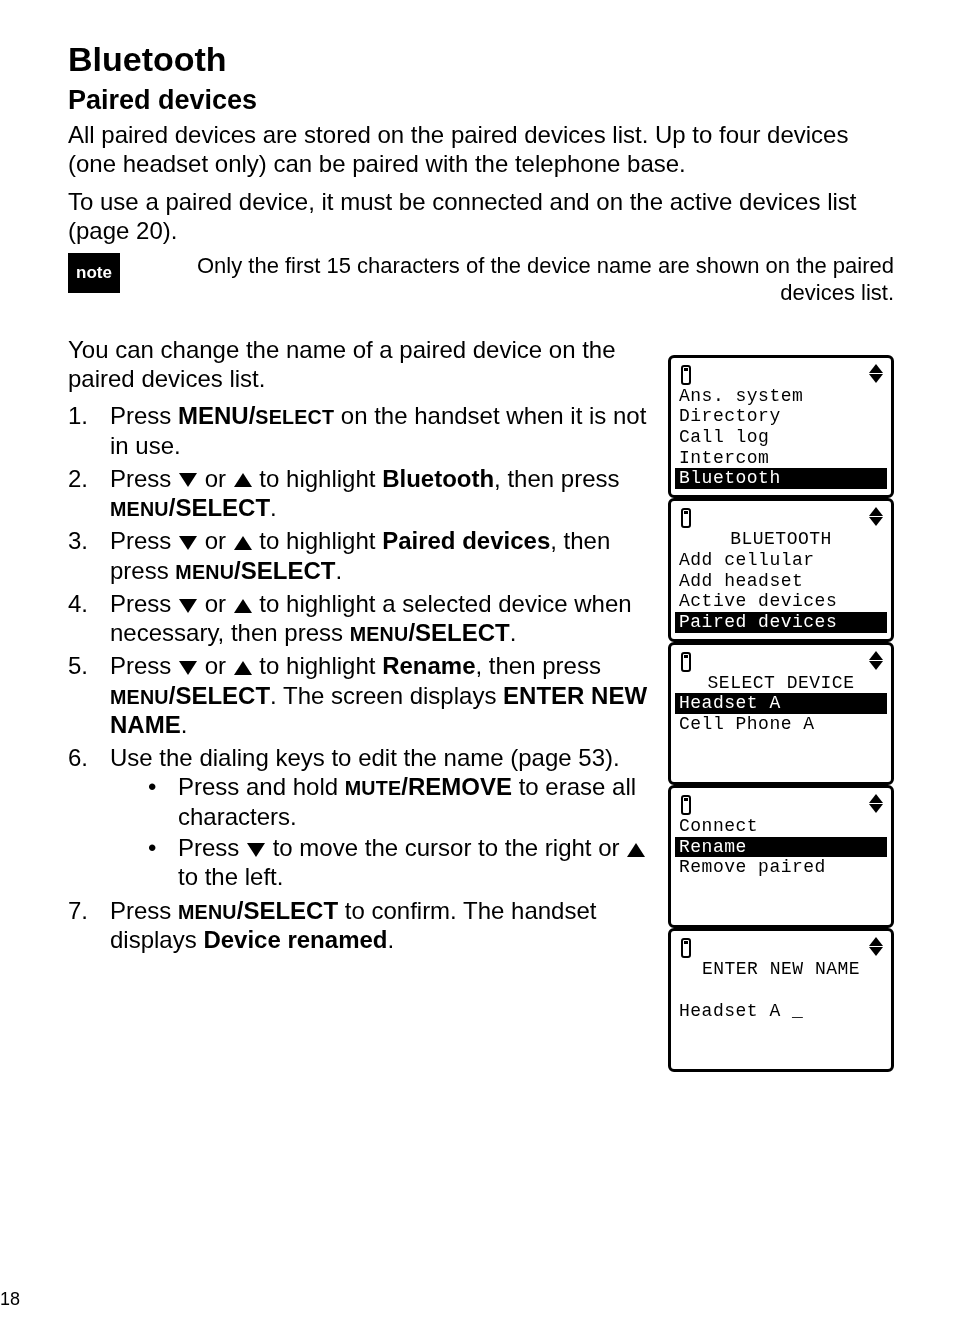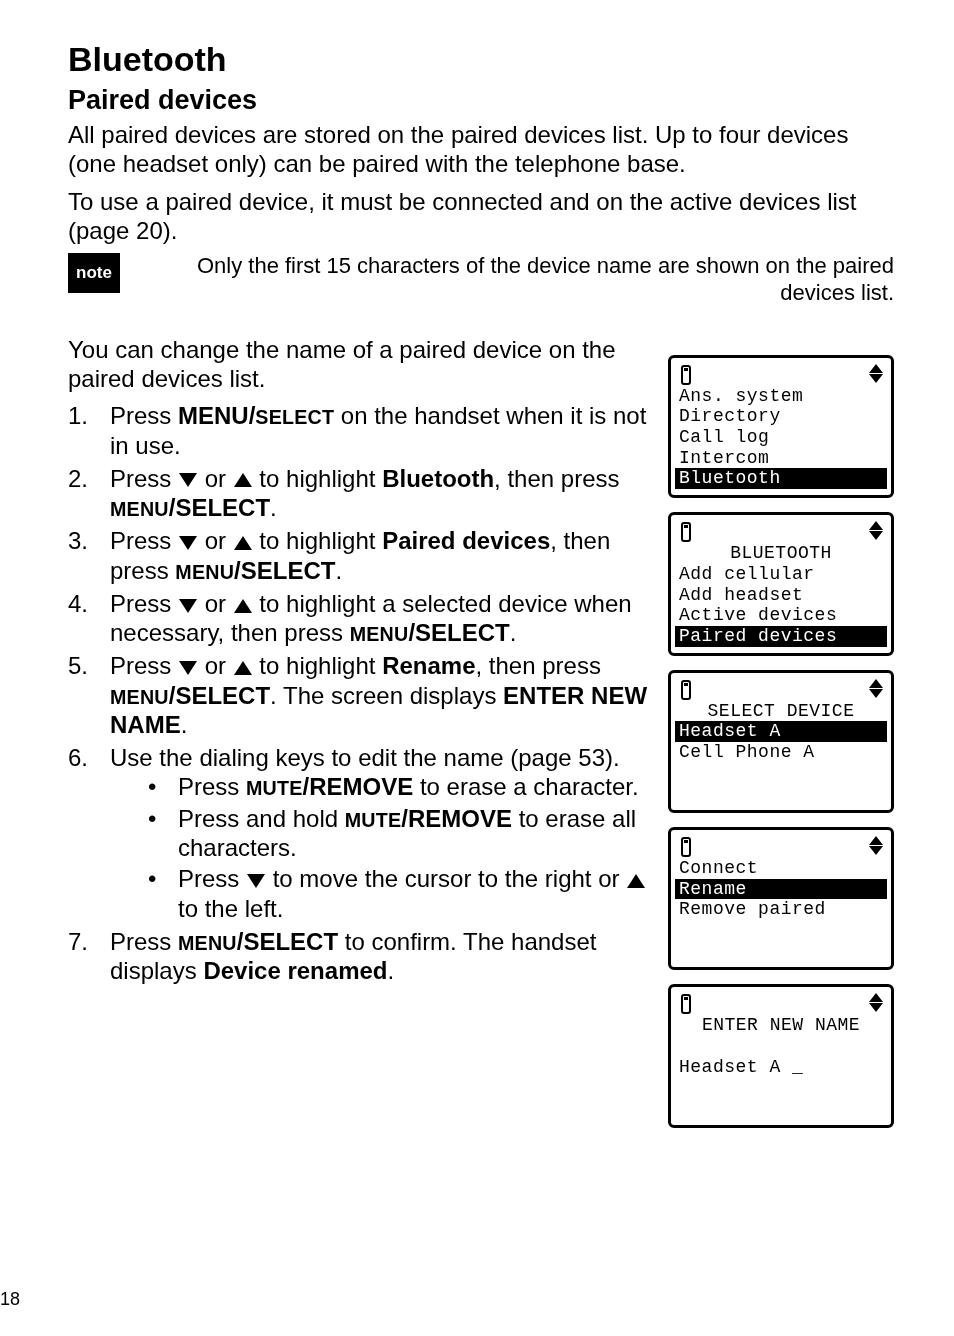--- a/index.html
+++ b/index.html
@@ -54,21 +54,20 @@
     align-items: flex-start;
     gap: 10px;
   }
   .left-col {
     flex: 1 1 auto;
   }
   .right-col {
     flex: 0 0 226px;
     display: flex;
     flex-direction: column;
-    gap: 14px;
     margin-top: 20px;
   }
   ol.steps {
     list-style: none;
     padding: 0;
     margin: 0;
     counter-reset: step;
   }
   ol.steps > li {
     counter-increment: step;
@@ -217,23 +216,20 @@
         <li>
           <span>Press </span><span class="tri-down"></span><span> or </span><span class="tri-up"></span><span> to highlight a selected device when necessary, then press </span><span class="bold sc">MENU</span><span class="bold">/SELECT</span><span>.</span>
         </li>
         <li>
           <span>Press </span><span class="tri-down"></span><span> or </span><span class="tri-up"></span><span> to highlight </span><span class="bold">Rename</span><span>, then press </span><span class="bold sc">MENU</span><span class="bold">/SELECT</span><span>. The screen displays </span><span class="bold">ENTER NEW NAME</span><span>.</span>
         </li>
         <li>
           <span>Use the dialing keys to edit the name (page 53).</span>
           <ul class="bullets">
             <li>
-              <span>Press </span><span class="bold sc">MUTE</span><span class="bold">/REMOVE</span><span> to erase a character.</span>
-            </li>
-            <li>
               <span style=""><span>Press and hold </span><span class="bold sc">MUTE</span><span class="bold">/REMOVE</span></span><span> to erase all characters.</span>
             </li>
             <li>
               <span>Press </span><span class="tri-down"></span><span> to move the cursor to the right or </span><span class="tri-up"></span><span> to the left.</span>
             </li>
           </ul>
         </li>
         <li>
           <span>Press </span><span class="bold sc">MENU</span><span class="bold">/SELECT</span><span> to confirm. The handset displays </span><span class="bold">Device renamed</span><span>.</span>
         </li>

